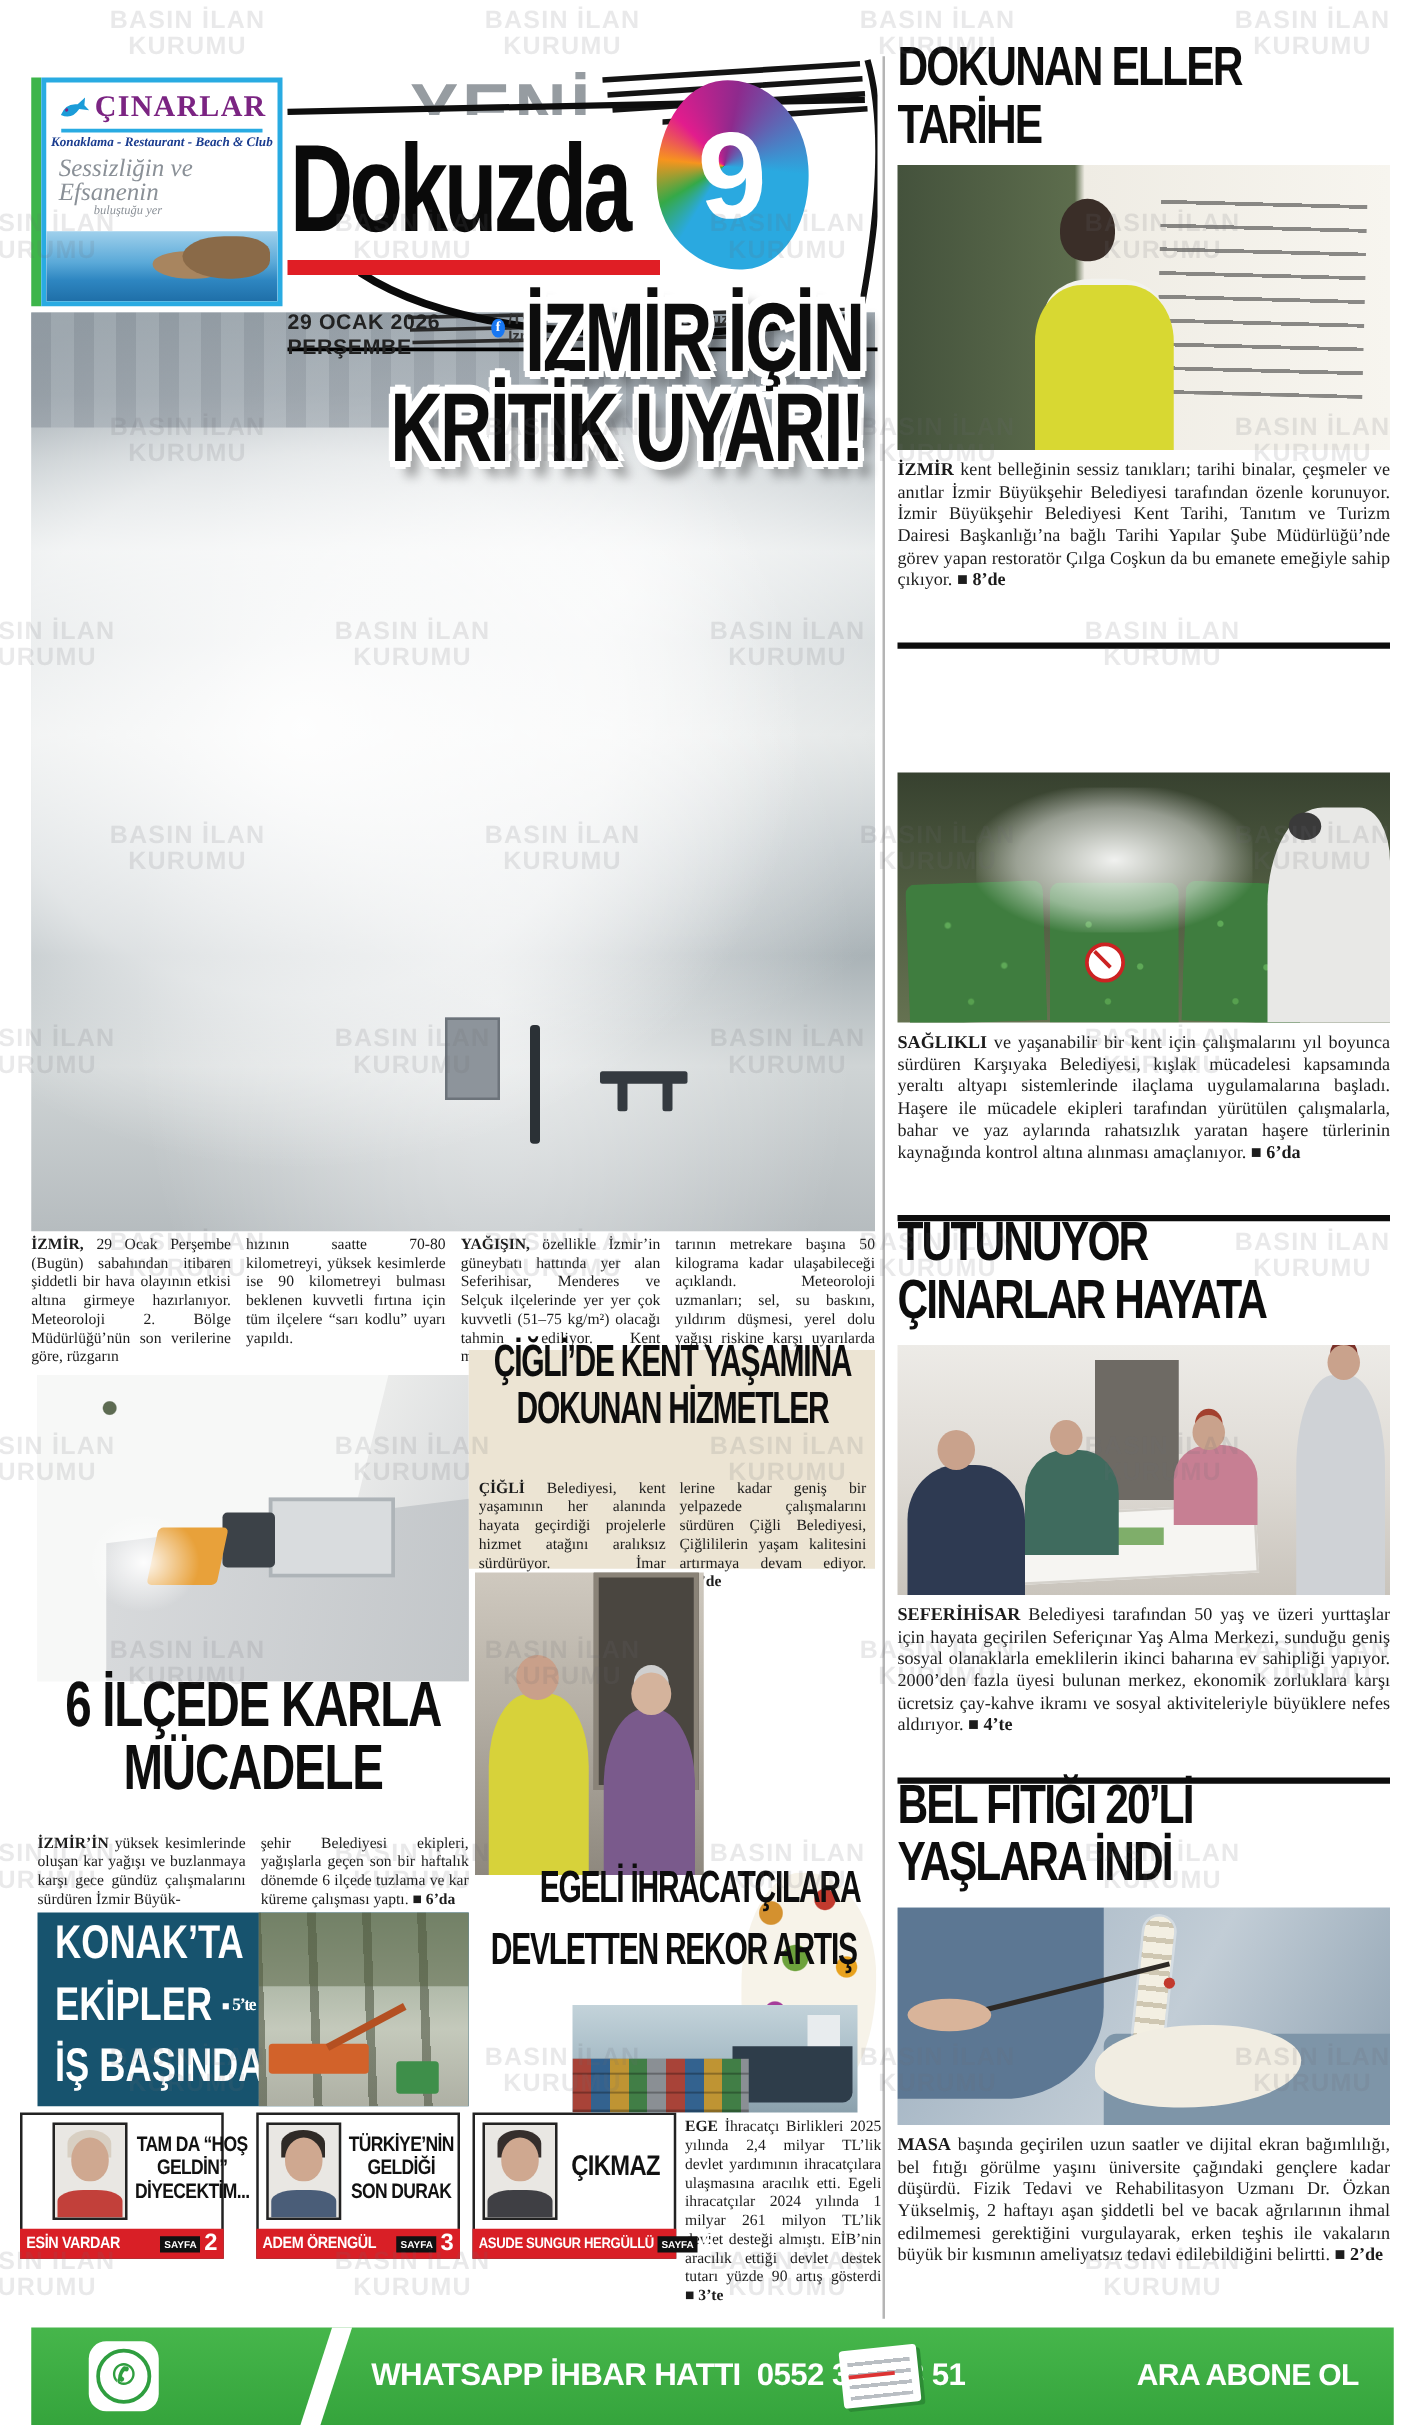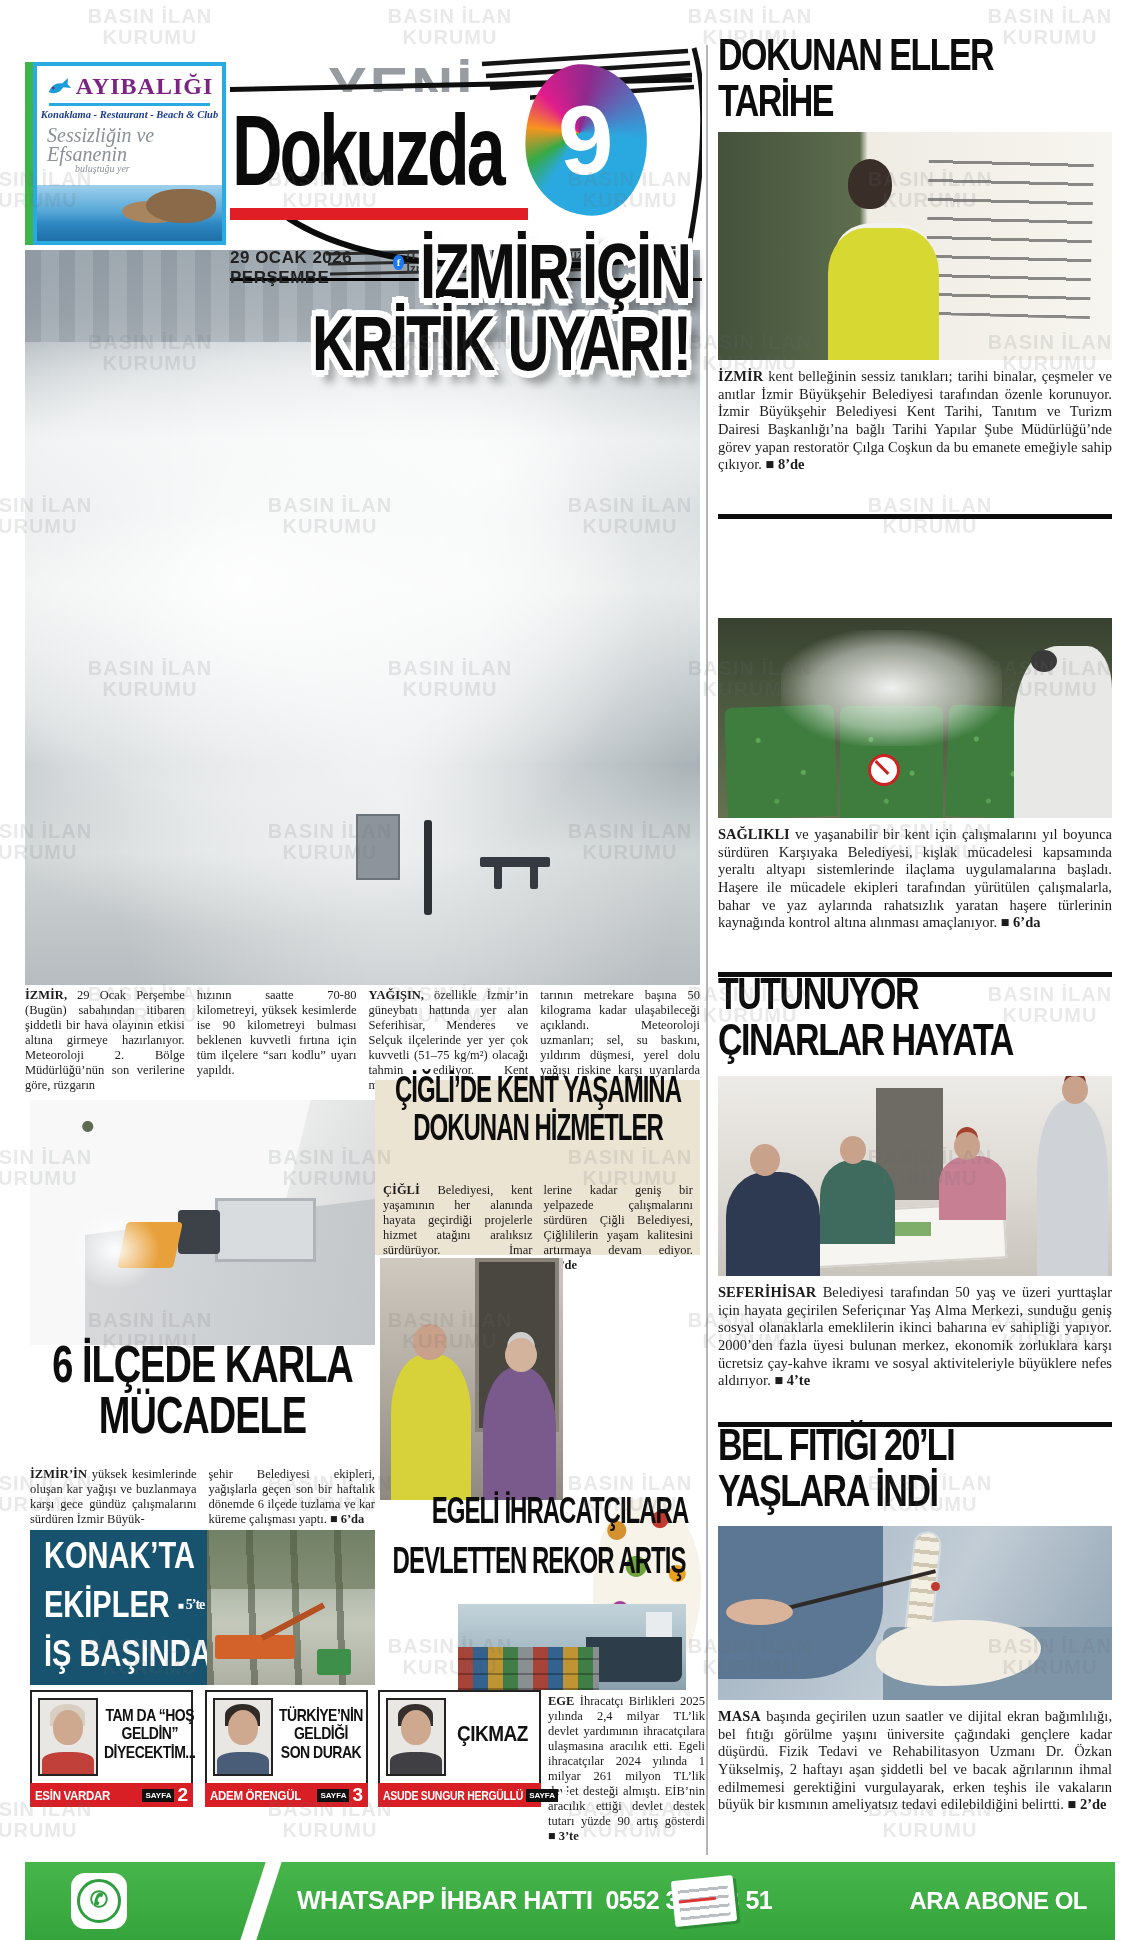--- a/index.html
+++ b/index.html
@@ -253,21 +253,21 @@
 
 <div id="page">
 
   <div id="ad-strip" class="abs"></div>
   <div id="ad-box" class="abs">
     <div class="ad-brand">
       <svg width="26" height="18" viewBox="0 0 32 20" style="transform:rotate(-18deg)">
           <path d="M2,12 Q10,2 21,7 L30,3 L27,10 L30,16 L21,12 Q11,20 2,12Z" fill="#1b9cd8"></path>
           <circle cx="9" cy="9" r="1.6" fill="#7b2482"></circle>
         </svg>
-      <b>AYIBALIĞI</b>
+      <b>ÇINARLAR</b>
     </div>
     <div class="ad-div"></div>
     <div class="ad-l1">Konaklama - Restaurant - Beach &amp; Club</div>
     <div class="ad-script">
       <span>Sessizliğin ve</span><br>
       <span>Efsanenin</span>
       <small>buluştuğu yer</small>
     </div>
     <div class="ad-beach">
       <div class="ad-cliff"></div>
@@ -399,21 +399,21 @@
   </div>
   <div id="ship-photo" class="abs">
     <div class="sh-bridge"></div>
     <div class="sh-hull"></div>
     <div class="sh-containers"></div>
   </div>
   <div id="ege-text" class="abs body">
     <b class="lead">EGE</b> <span>İhracatçı Birlikleri 2025 yılında 2,4 milyar TL’lik devlet yardımının ihracatçılara ulaşmasına aracılık etti. Egeli ihracatçılar 2024 yılında 1 milyar 261 milyon TL’lik devlet desteği almıştı. EİB’nin aracılık ettiği devlet destek tutarı yüzde 90 artış gösterdi</span> <b class="ref">■ 3’te</b>
   </div>
 
-  <div class="col-box" style="left:30px;">
+  <div class="col-box" style="left:16px;padding-left:18px;">
     <div class="col-inner">
       <div class="port">
         <div class="p-hair" style="background:#d8cfc2;"></div>
           <div class="p-head"></div>
           <div class="p-body" style="background:#c2403a;"></div>
       </div>
       <div class="col-headline">TAM DA “HOŞ GELDİN” DİYECEKTİM...</div>
     </div>
     <div class="col-bar">
       <span class="c-name">ESİN VARDAR</span>

